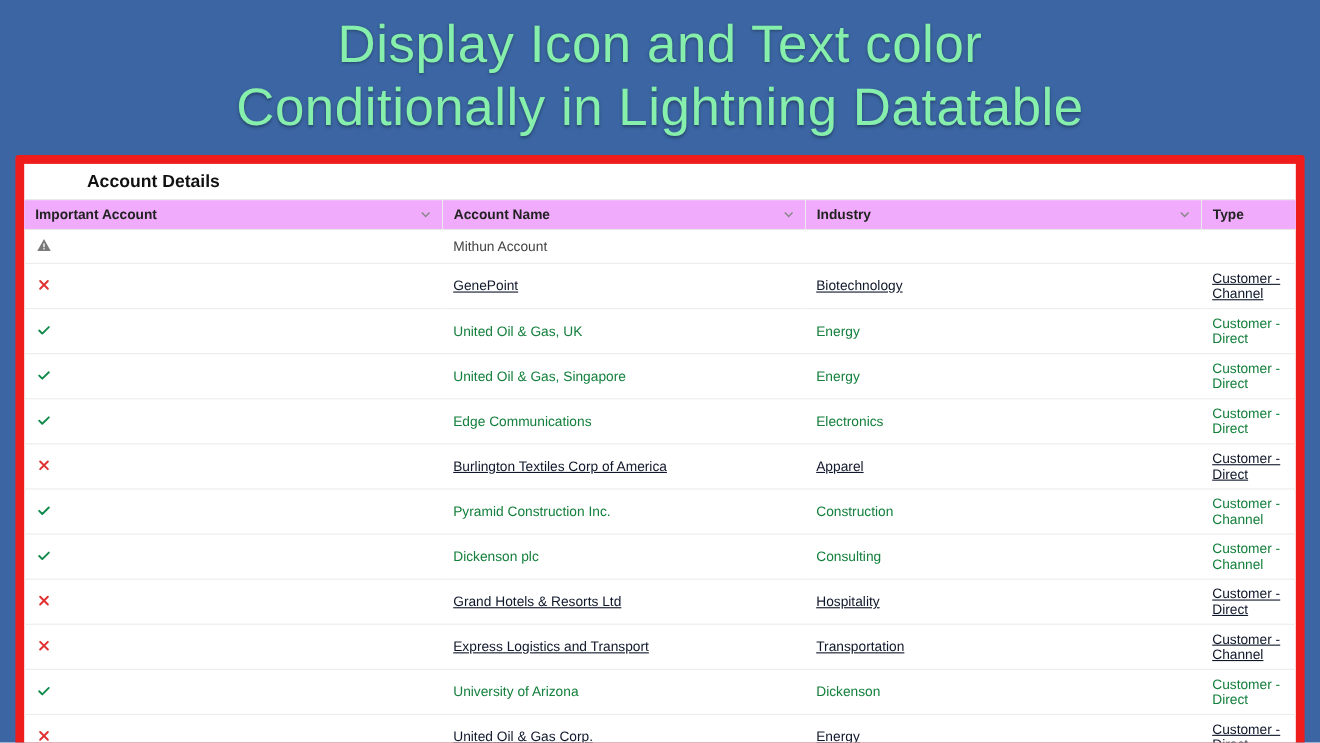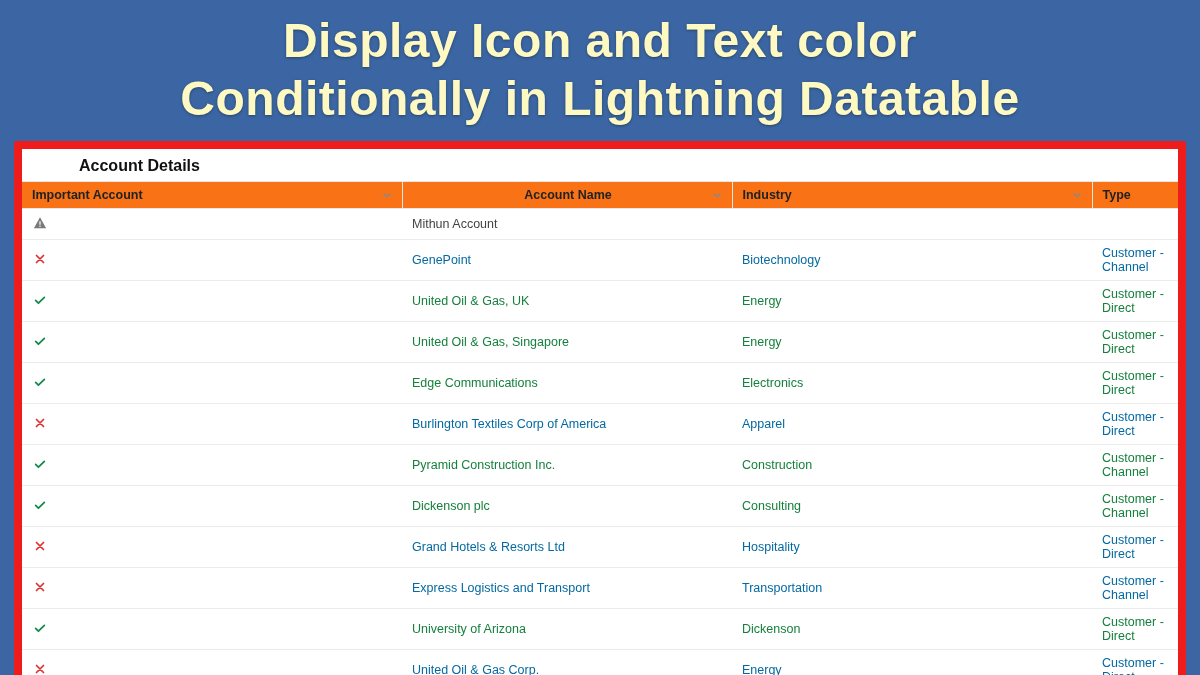--- a/index.html
+++ b/index.html
@@ -1,21 +1,21 @@
 <!DOCTYPE html>
 <html><head>
 <meta charset="utf-8">
 <style>
   * { box-sizing: border-box; margin: 0; padding: 0; }
   html, body { width: 1200px; height: 675px; overflow: hidden; font-family: "Segoe UI", Arial, sans-serif; }
   body { background: #3b66a3; }
 
   .headline {
-    color: #fef9c3;
-    font-weight: 700;
+    color: #86efac;
+    font-weight: 400;
     font-size: 48px;
     line-height: 1.2;
     text-align: center;
     padding: 12px 10px 14px 10px;
     text-shadow: 0 1px 3px rgba(0,0,0,.35);
     letter-spacing: .5px;
   }
 
   .card {
     margin: 0 14px;
@@ -33,21 +33,21 @@
     margin-left: 45px;
   }
 
   table {
     width: 100%;
     border-collapse: collapse;
     font-size: 12.5px;
   }
   thead th {
     text-align: left;
-    background: #f97316;
+    background: #f0abfc;
     color: #222;
     font-weight: 600;
     padding: 6px 8px 6px 10px;
     border-top: 1px solid #e6e6e6;
     border-bottom: 1px solid #e6e6e6;
     position: relative;
     margin-left: 16px;
   }
   thead th + th { border-left: 1px solid #e6e6e6; }
   .chev {
@@ -60,29 +60,29 @@
     color: #888;
   }
   tbody td {
     padding: 6px 10px;
     border-bottom: 1px solid #ececec;
     color: #444;
     vertical-align: middle;
     height: 28px;
   }
   .col-imp { width: 380px; }
-  .col-name { width: 330px; text-align: center; }
+  .col-name { width: 330px; }
   .col-ind  { width: 360px; }
   .col-type { }
 
   .ico { display:inline-flex; width:16px; height:16px; align-items:center; justify-content:center; }
   .ico svg { width:14px; height:14px; display:block; }
 
   .t-green { color: #15803d; }
-  .t-red   { color: #0369a1; }
+  .t-red   { color: #0f172a; text-decoration: underline; }
 </style>
 </head>
 <body>
 
 <div class="headline">
   <span>Display Icon and Text color</span><br>
   <span>Conditionally in Lightning Datatable</span>
 </div>
 
 <div class="card">

